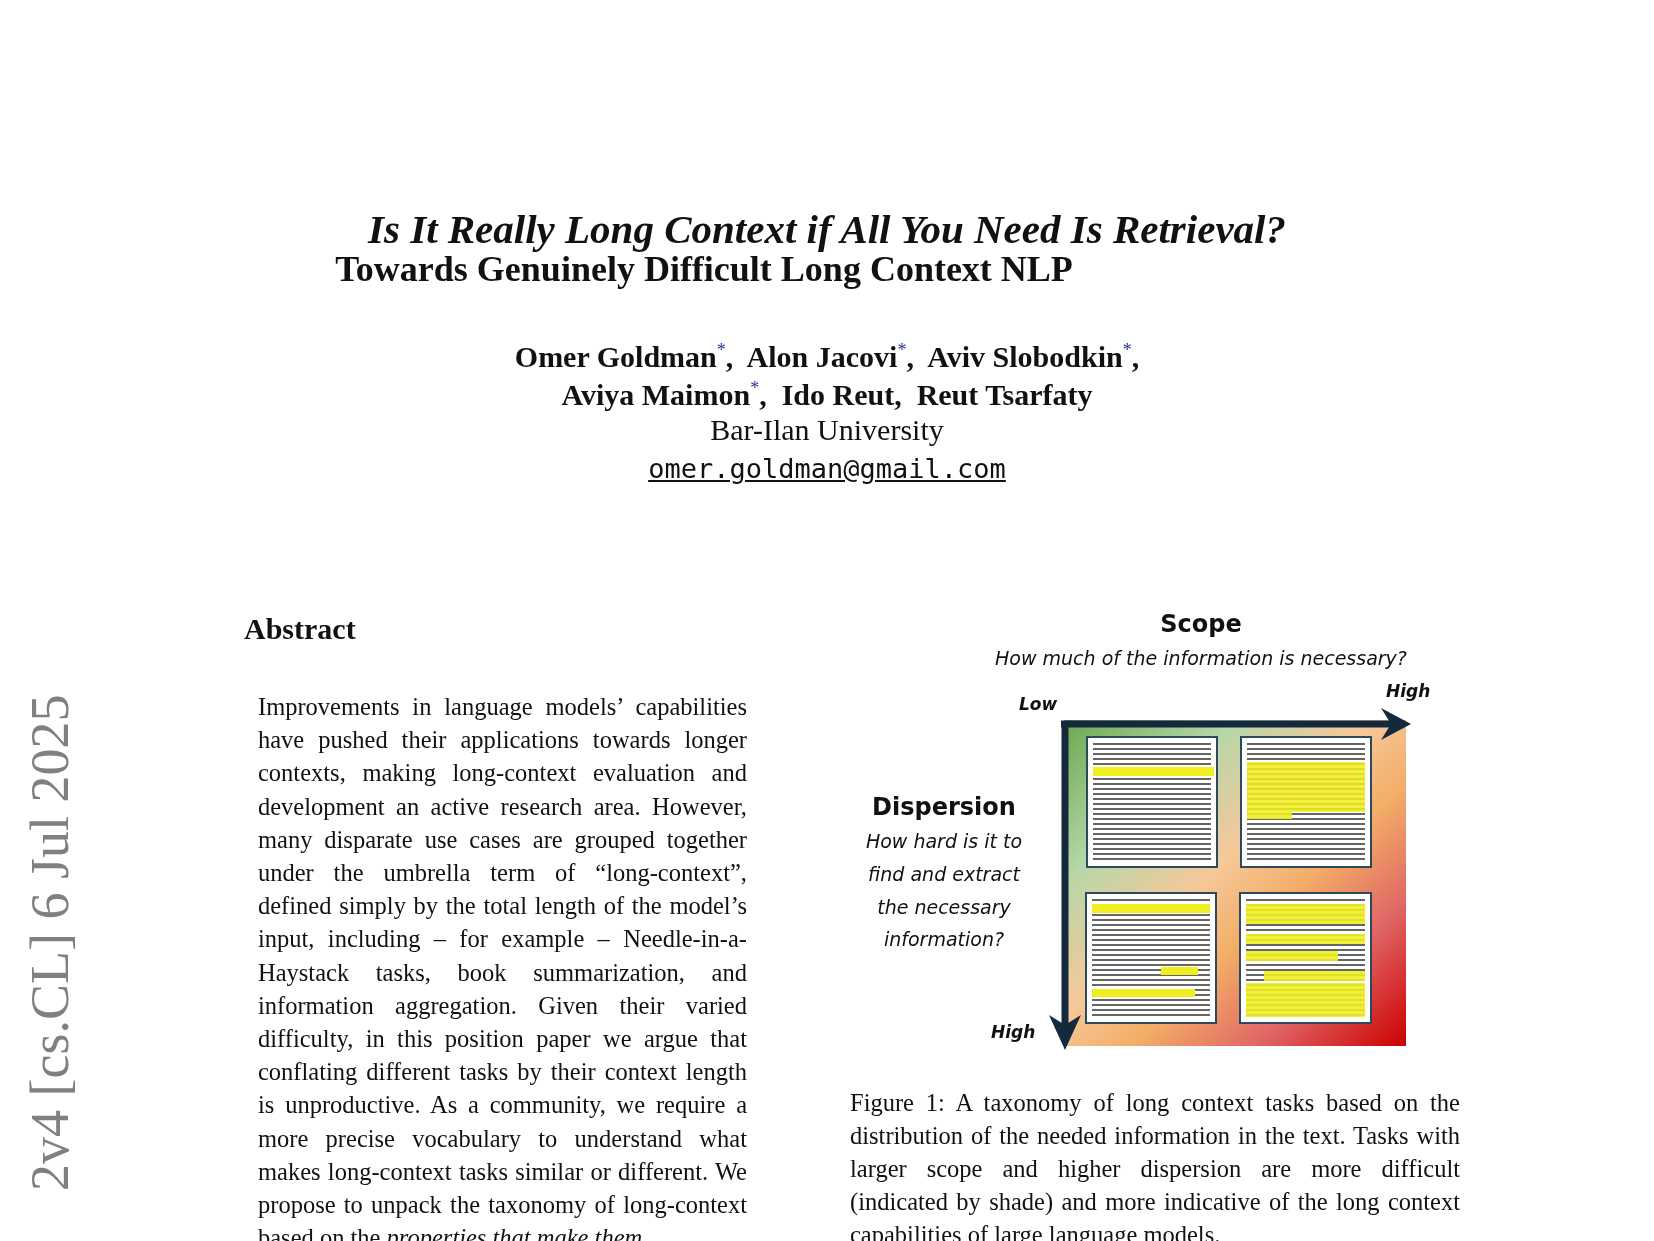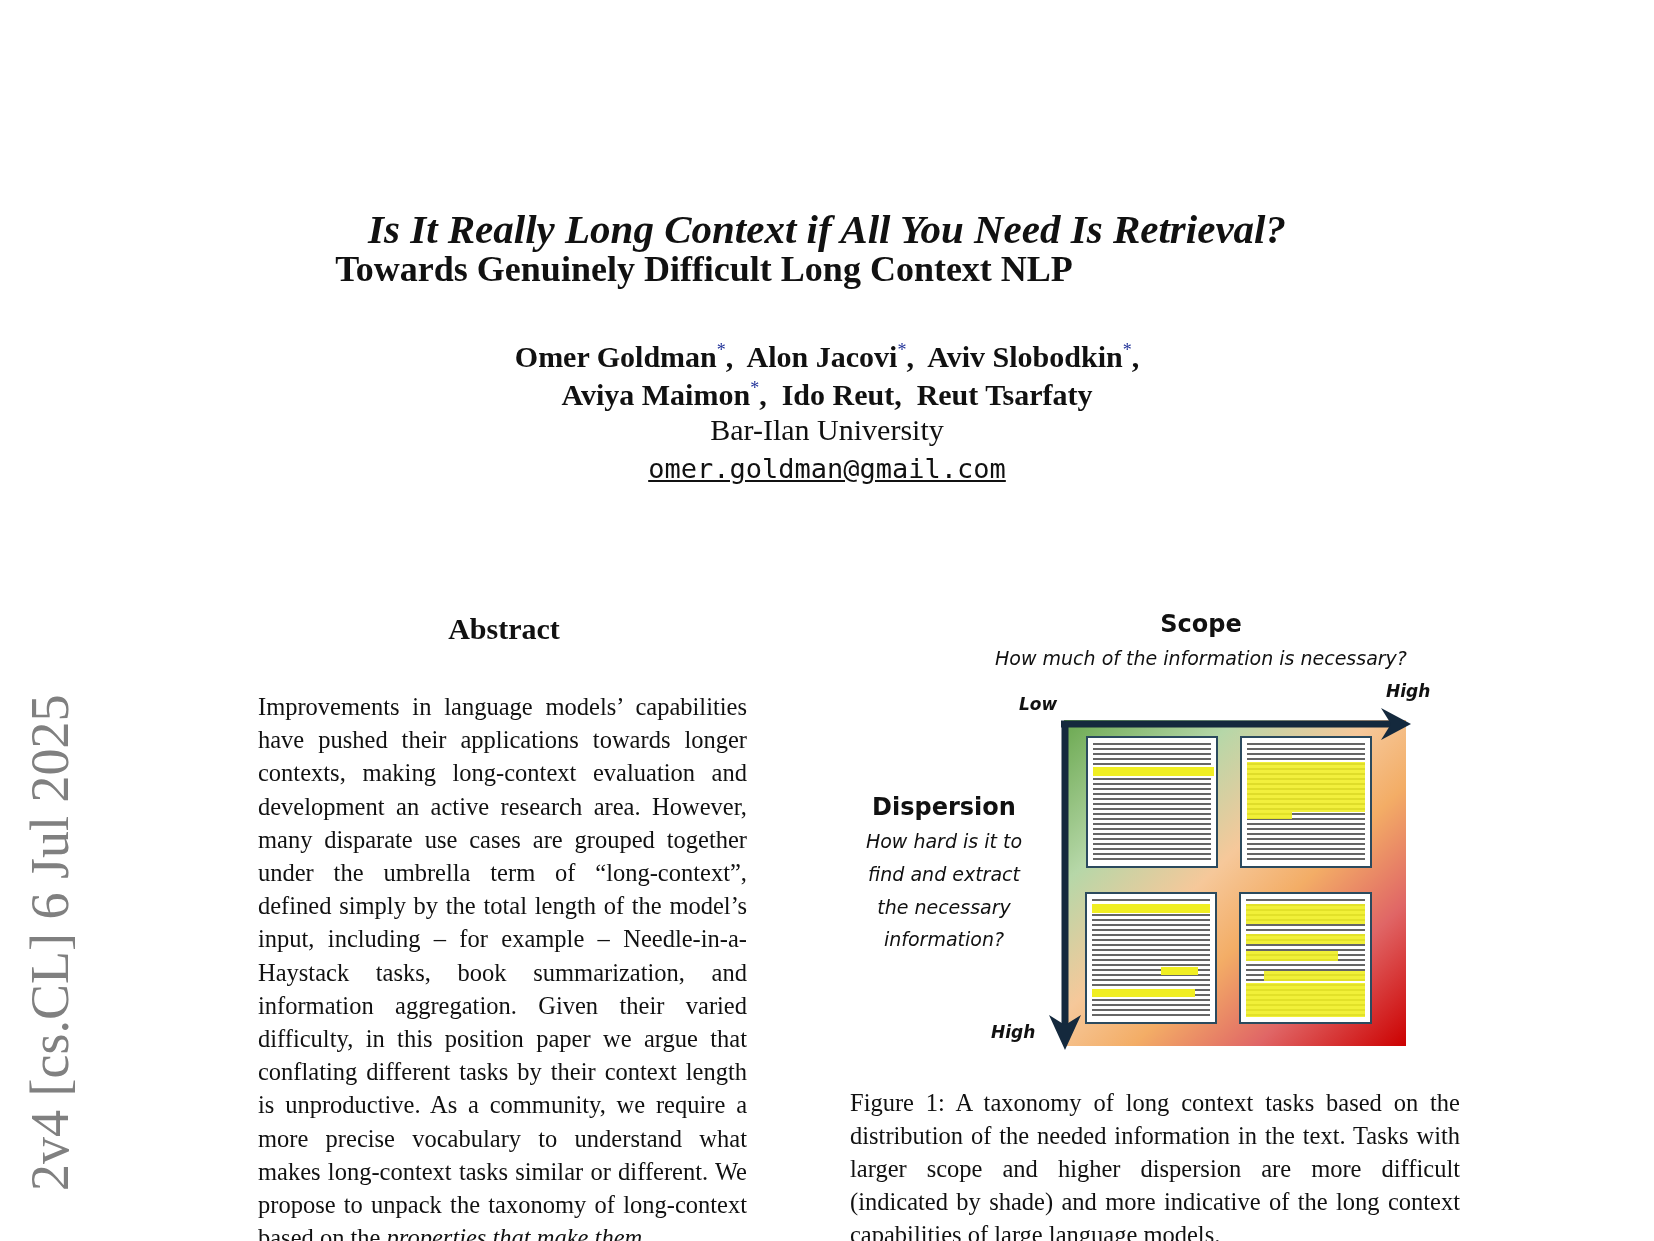--- a/index.html
+++ b/index.html
@@ -5,21 +5,21 @@
   html, body { margin:0; padding:0; background:#fff; }
   body { width:1654px; height:1241px; position:relative; overflow:hidden; font-family:"Liberation Serif", serif; color:#111; }
   .abs { position:absolute; }
   .title1 { left:0; width:1654px; top:205px; text-align:center; font-size:41px; font-weight:bold; font-style:italic; }
   .title2 { left:0; width:1352px; top:248px; text-align:center; font-size:36px; font-weight:bold;margin-left:28px; }
   .authors { left:0; width:1654px; text-align:center; font-size:30px; font-weight:bold; }
   .star { font-size:18px; vertical-align:super; color:#223399; font-weight:normal; }
   .affil { left:0; width:1654px; top:413px; text-align:center; font-size:30px; }
   .email { left:0; width:1654px; top:453px; text-align:center; font-size:27px; font-family:"DejaVu Sans Mono", monospace;text-decoration:underline; }
   .arxiv { left:-230px; top:880px; width:560px; transform:rotate(-90deg); transform-origin:center; font-size:54px; color:#808080; white-space:nowrap; text-align:left; }
-  .abs-head { left:244px; width:520px; top:612px; text-align:center; font-size:30px; font-weight:bold; }
+  .abs-head { left:244px; width:520px; top:612px; text-align:left; font-size:30px; font-weight:bold; }
   .abs-text { left:244px; width:517px; top:676px; font-size:24.5px; line-height:33.2px; text-align:justify; }
   .abs-text p { margin:14px; }
   .caption { left:850px; width:610px; top:1086px; font-size:24.5px; line-height:33px; text-align:justify; }
 </style>
 </head>
 <body>
 
 <div class="abs arxiv">2v4  [cs.CL]  6 Jul 2025</div>
 
 <div class="abs title1">Is It Really Long Context if All You Need Is Retrieval?</div>

